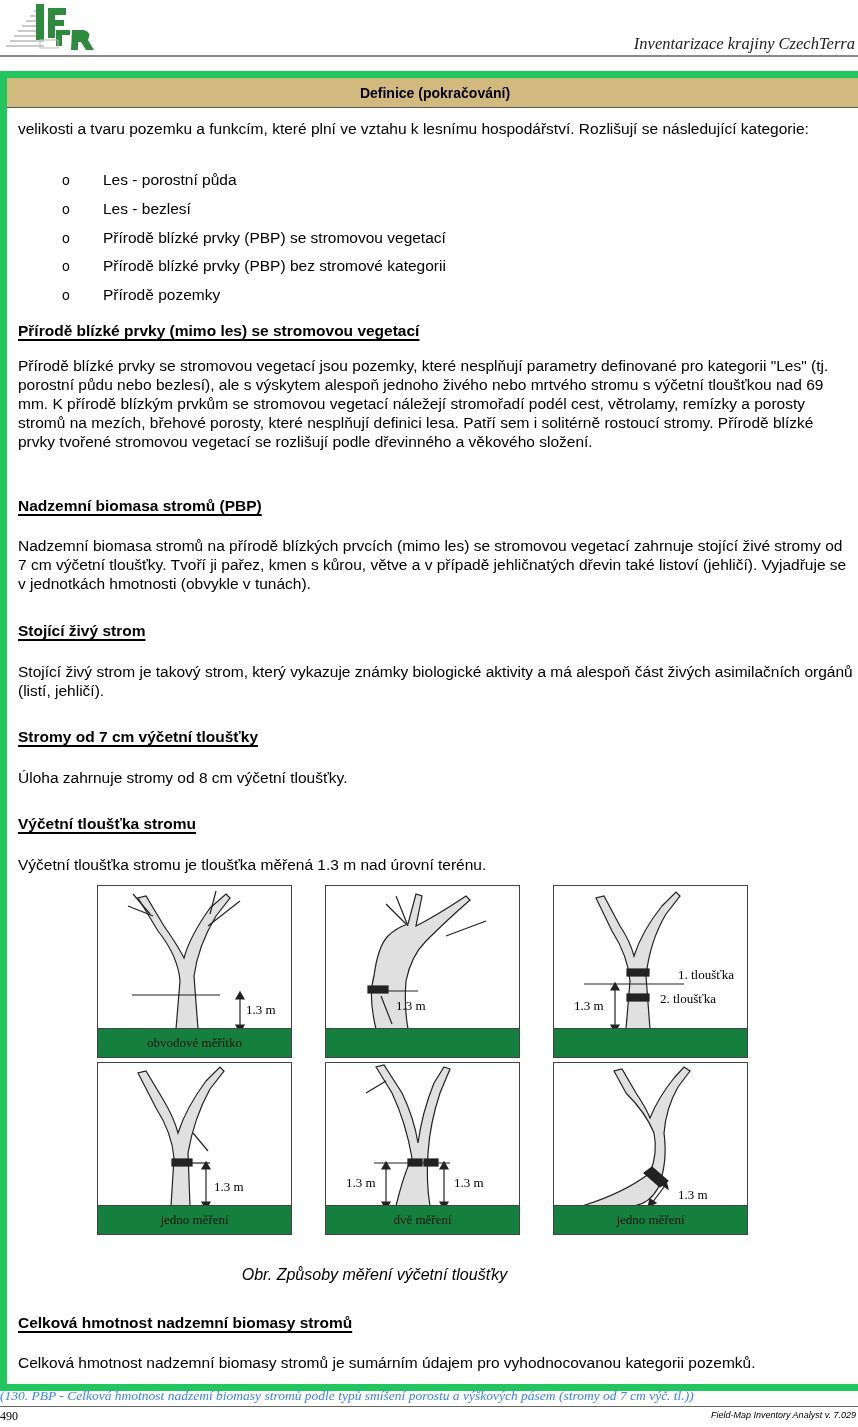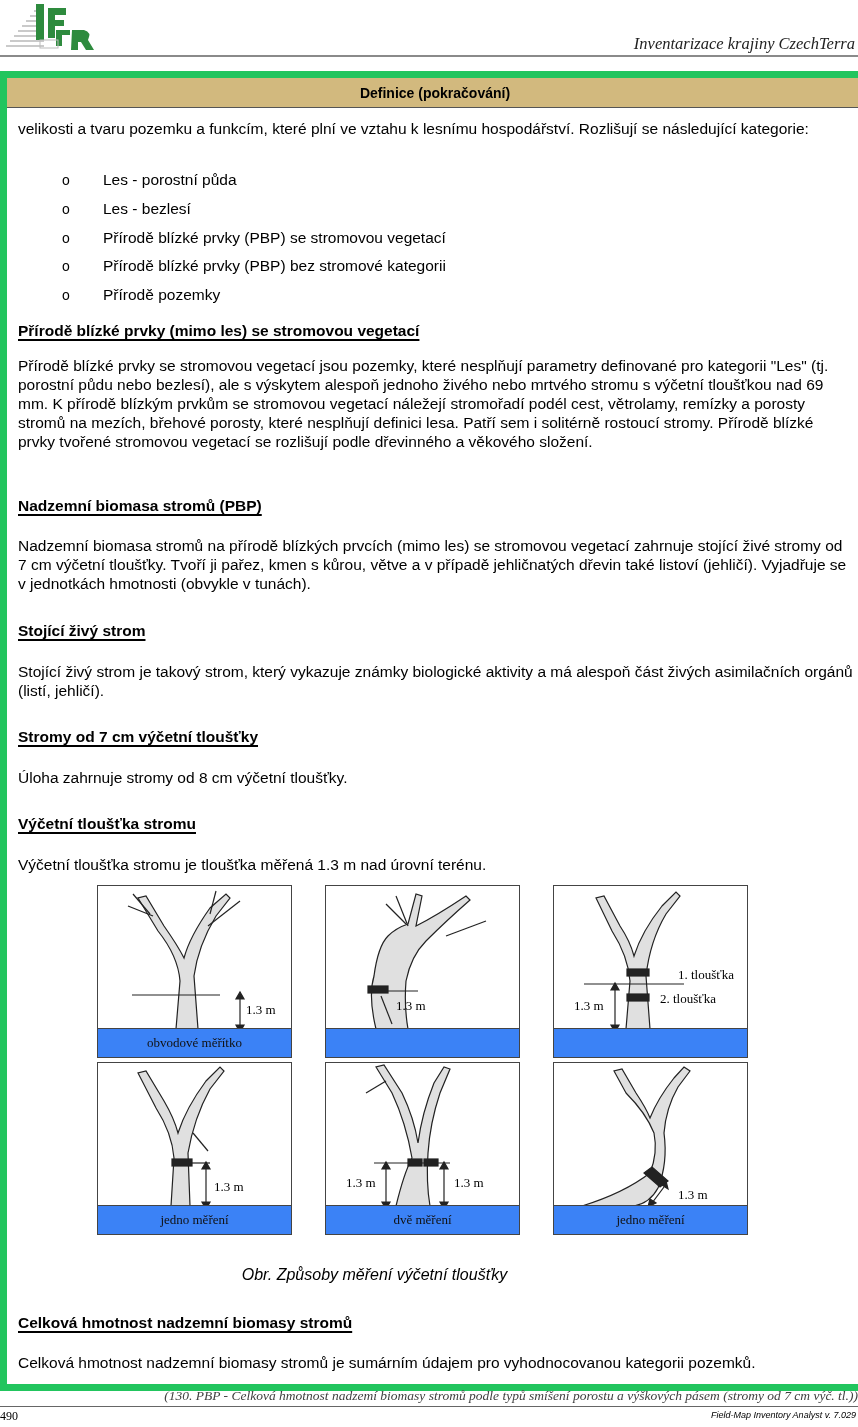--- a/index.html
+++ b/index.html
@@ -20,29 +20,29 @@
   .content { position: absolute; left: 11px; top: 0; width: 835px; font-size: 15.5px; line-height: 19px; }
   .p { position: absolute; left: 0; width: 835px; }
   .h { position: absolute; left: 0; font-weight: bold; text-decoration: underline;
        text-decoration-thickness: 2px; text-underline-offset: 3px; }
   .li { position: absolute; left: 0; height: 20px; }
   .li .bullet { position: absolute; left: 44px; top: 1px; font-size: 14px; }
   .li .txt { position: absolute; left: 85px; white-space: nowrap; }
 
   .fig { position: absolute; border: 1px solid #444; background: #fff; width: 193px; height: 171px; overflow: hidden; }
   .fig svg { position: absolute; left: 0; top: 0; }
-  .fig .ground { position: absolute; left: 0; bottom: 0; width: 100%; height: 28px; background: #3b82f6;
+  .fig .ground { position: absolute; left: 0; bottom: 0; width: 100%; height: 28px; background: #15803d;
                  border-top: 1px solid #444; text-align: center;
                  font-family: "Liberation Serif", serif; font-size: 13px; line-height: 28px; color: #111; }
   .fig .lbl { position: absolute; font-family: "Liberation Serif", serif; font-size: 13px; white-space: nowrap; }
 
   .caption { position: absolute; left: 0; width: 735px; text-align: center; font-style: italic; font-size: 16px; }
 
-  .footer-note { position: absolute; left: 0; top: 1388px; width: 858px; text-align: right;
-                 font-family: "Liberation Serif", serif; font-style: italic; font-size: 13.5px; color: #404040; }
+  .footer-note { position: absolute; left: 0; top: 1388px; width: 858px; text-align: left;
+                 font-family: "Liberation Serif", serif; font-style: italic; font-size: 13.5px; color: #3b82f6; }
   .footer-rule { position: absolute; left: 0; top: 1406px; width: 858px; height: 1px; background: #666; }
   .page-num { position: absolute; left: 0; top: 1409px; font-family: "Liberation Serif", serif; font-size: 12px; }
   .version { position: absolute; right: 2px; top: 1410px; font-style: italic; font-size: 9px; }
 </style>
 </head>
 <body>
 
 <div class="header">
   <div class="logo">
     <svg width="92" height="50" viewBox="0 0 92 50">

